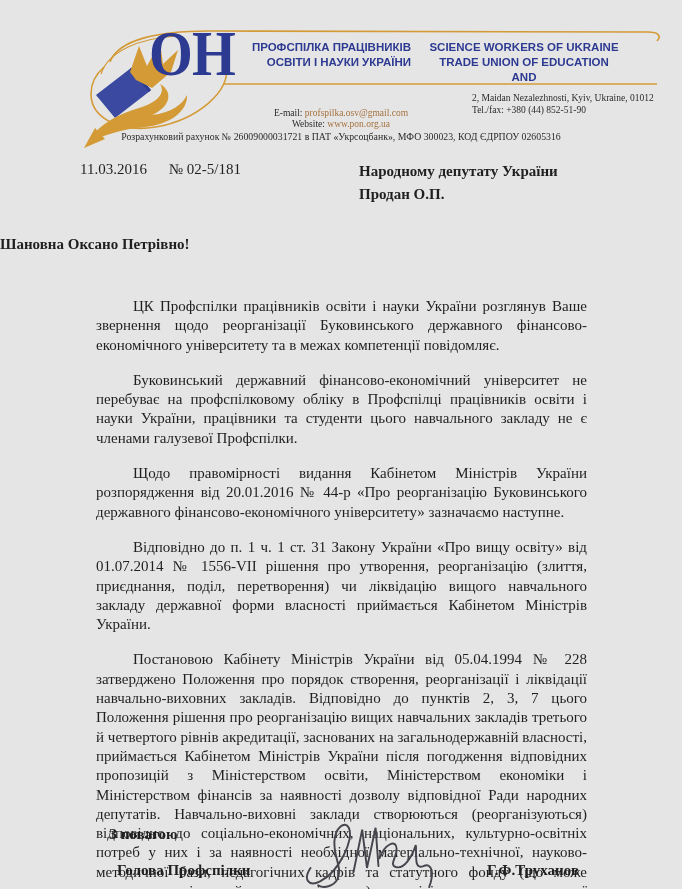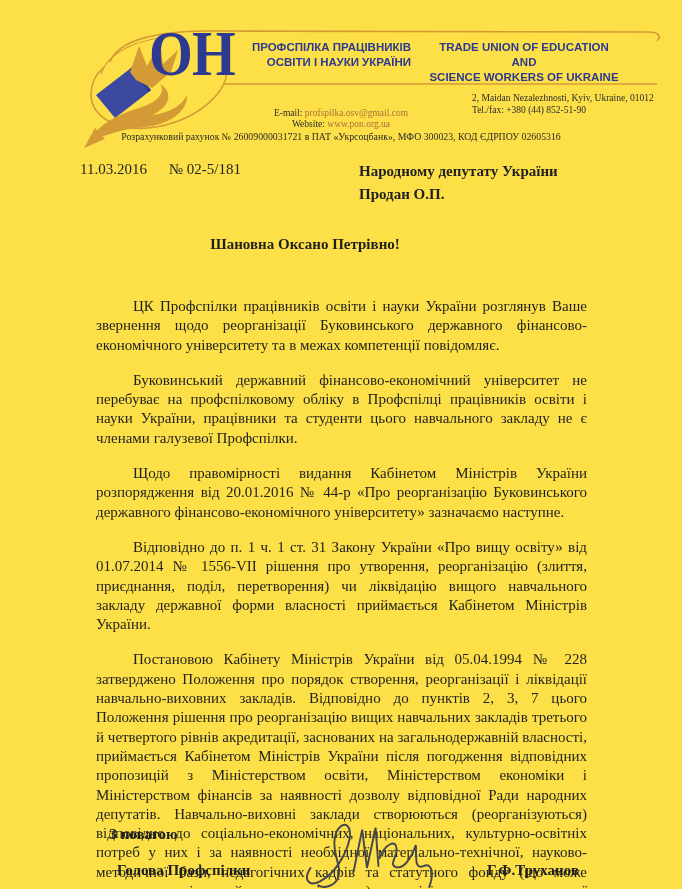--- a/index.html
+++ b/index.html
@@ -1,18 +1,18 @@
 <!DOCTYPE html>
 <html lang="uk"><head>
 <meta charset="utf-8">
 <style>
   html,body{margin:0;padding:0;background:#ffffff;}
   body{width:682px;height:889px;position:relative;overflow:hidden;
        font-family:"Liberation Serif", serif;color:#1f1f1f;}
-  .page{position:absolute;inset:0;background:#fde047;text-decoration:underline;}
+  .page{position:absolute;inset:0;background:#e5e5e5;text-decoration:underline;}
 
   
   .lh-art{position:absolute;left:0;top:0;width:682px;height:160px;}
   .monogram{position:absolute;left:149px;top:22px;font-size:64px;font-weight:bold;
             color:#2d3a92;line-height:1;transform:scaleX(.88);transform-origin:left top;
             letter-spacing:-1px;}
   .org{position:absolute;top:40px;text-align:center;font-family:"Liberation Sans",sans-serif;
        font-weight:bold;font-size:11.5px;line-height:15px;color:#2d3a92;}
   .org-ua{left:235px;width:176px;text-align:right;}
   .org-en{left:428px;width:192px;}
@@ -24,21 +24,21 @@
   .email-line{top:107px;}
   .website-line{top:118px;}
   .bank-line{top:131px;font-size:9.8px;}
   .link-val{color:#a5713d;}
 
   
   .ref-row{position:absolute;left:80px;top:161px;font-size:15px;}
   .ref-num{margin-left:18px;}
   .recipient{position:absolute;left:359px;top:160px;font-size:15px;font-weight:bold;
              line-height:23px;}
-  .salutation{position:absolute;left:0;top:236px;width:610px;text-align:center;
+  .salutation{position:absolute;left:0;top:236px;width:610px;text-align:left;
               font-size:15px;font-weight:bold;}
 
   
   .body-text{position:absolute;left:80px;top:281px;width:523px;text-align:justify;
              font-size:15px;line-height:19.3px;}
   .body-text p{margin:16px;text-indent:37px;}
 
   
   .respectfully{position:absolute;left:109px;top:826px;font-size:15px;font-weight:bold;}
   .signer-title{position:absolute;left:117px;top:862px;font-size:15px;font-weight:bold;}
@@ -68,22 +68,22 @@
     <path d="M 84 148 L 95 128 L 105 139 Z" fill="#d49a36"></path>
   </svg>
 
   <div class="monogram">ОН</div>
 
   <div class="org org-ua">
     <span style="display:block">ПРОФСПІЛКА ПРАЦІВНИКІВ</span>
     <span style="display:block">ОСВІТИ І НАУКИ УКРАЇНИ</span>
   </div>
   <div class="org org-en">
+    <span style="display:block">SCIENCE WORKERS OF UKRAINE</span>
     <span style="display:block">TRADE UNION OF EDUCATION AND</span>
-    <span style="display:block">SCIENCE WORKERS OF UKRAINE</span>
   </div>
 
   <div class="addr addr-en">
     <span style="display:block">2, Maidan Nezalezhnosti, Kyiv, Ukraine, 01012</span>
     <span style="display:block">Tel./fax: +380 (44) 852-51-90</span>
   </div>
 
   <div class="ctr-line email-line">
     <span>E-mail:</span>
     <span class="link-val">profspilka.osv@gmail.com</span>

